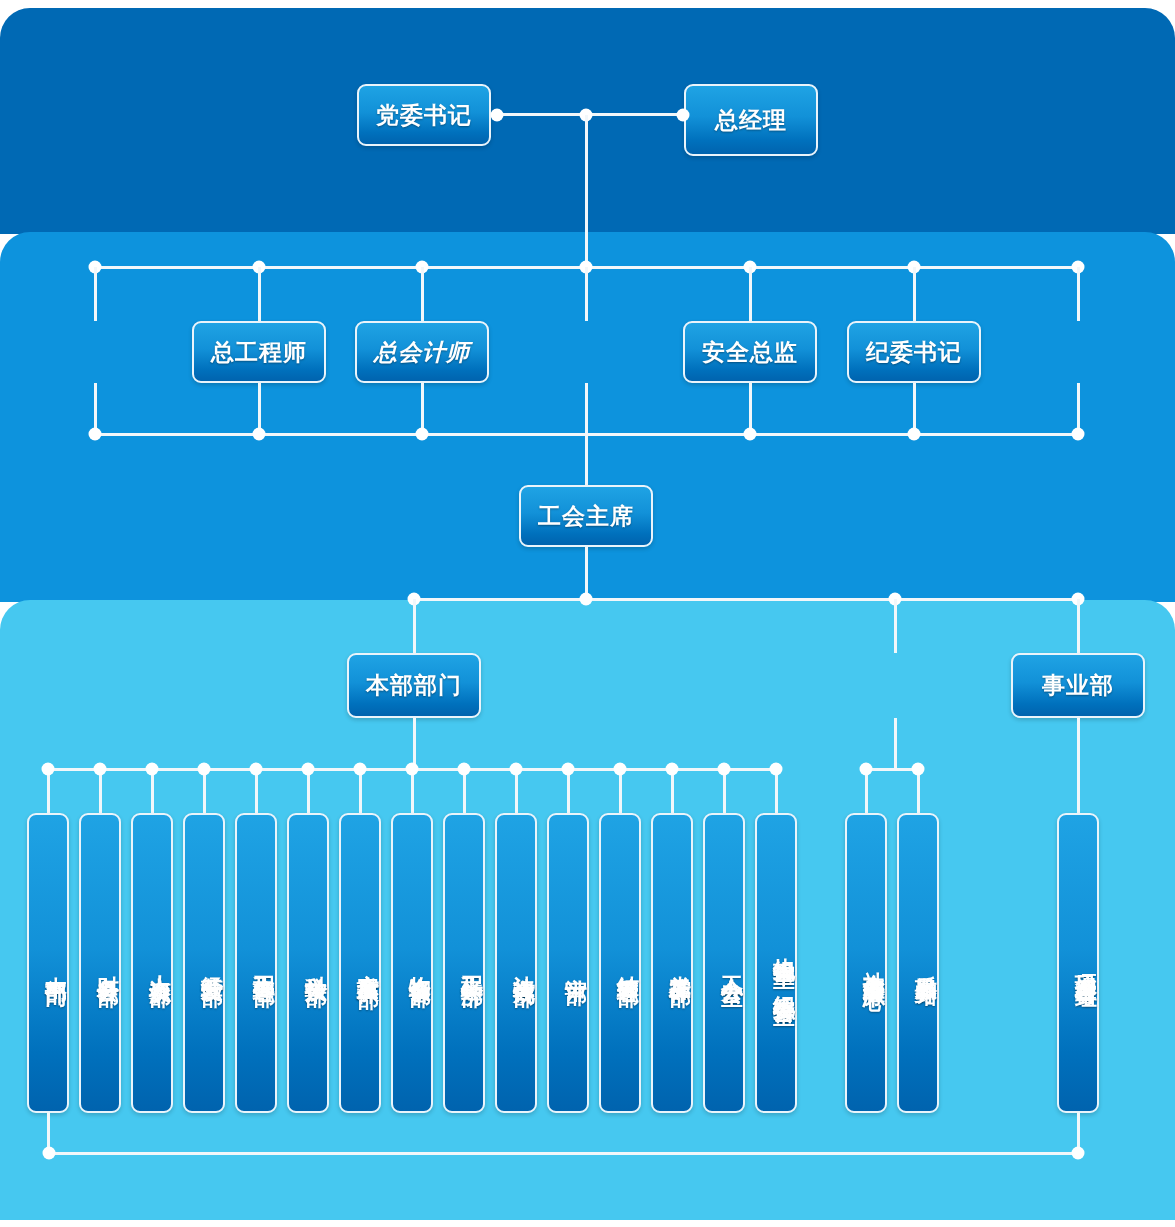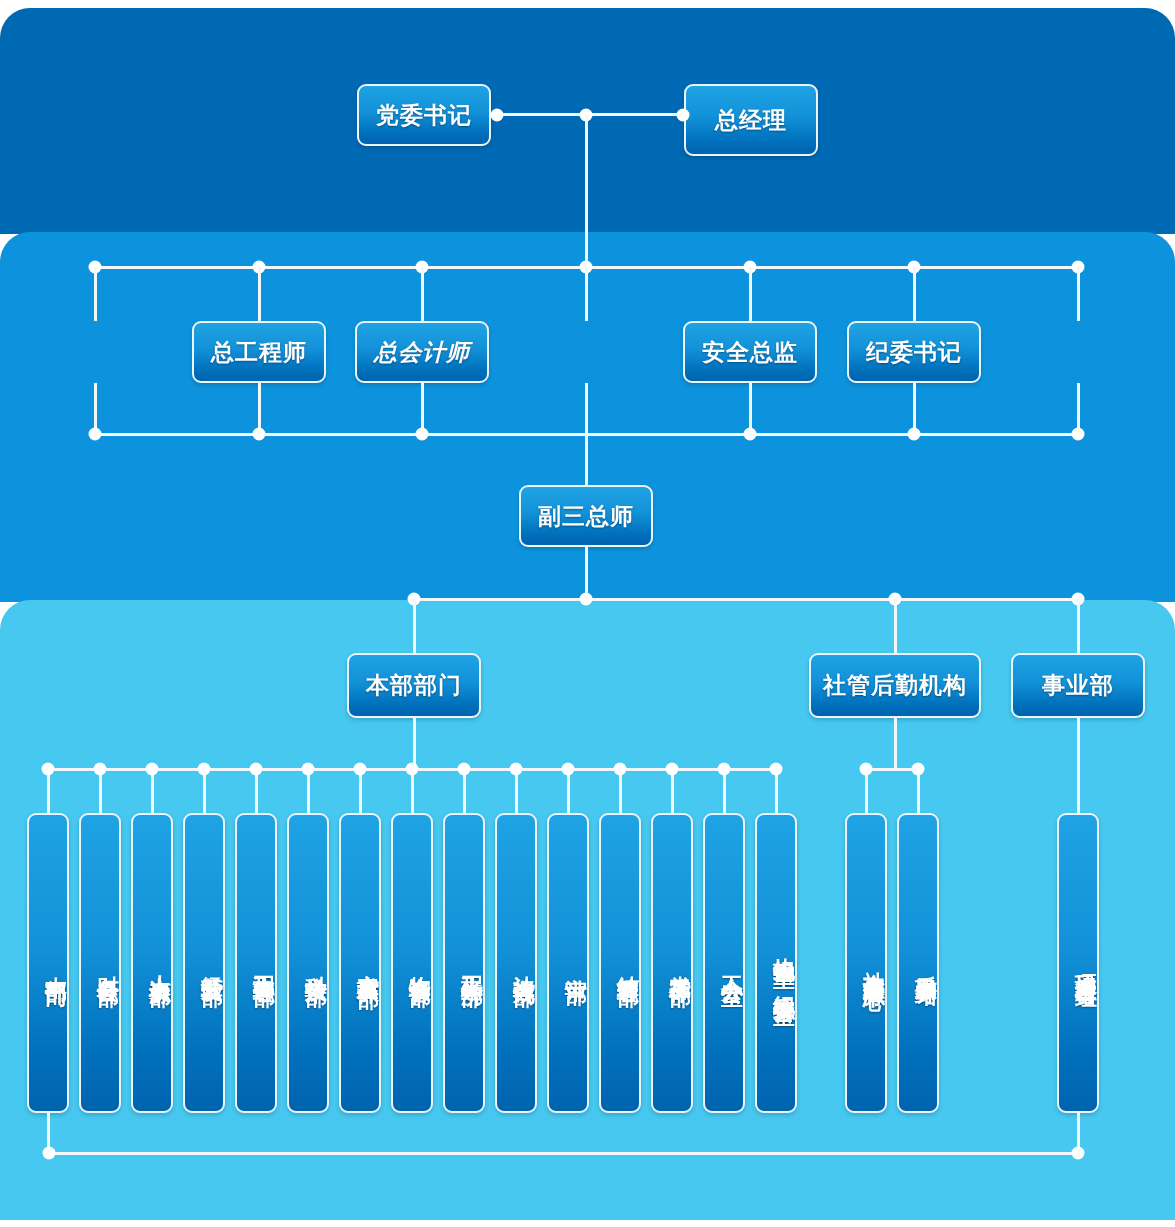--- a/index.html
+++ b/index.html
@@ -153,37 +153,36 @@
 
   <div class="dot" style="left:95px; top:434px;"></div>
   <div class="dot" style="left:259px; top:434px;"></div>
   <div class="dot" style="left:422px; top:434px;"></div>
   <div class="dot" style="left:750px; top:434px;"></div>
   <div class="dot" style="left:914px; top:434px;"></div>
   <div class="dot" style="left:1078px; top:434px;"></div>
 
   <div class="line-v" style="left:585px; top:433px; height:52px;"></div>
 
-  <div class="node h" style="left:519px; top:485px; width:134px; height:62px;">副三总师</div>
+  <div class="node h" style="left:519px; top:485px; width:134px; height:62px;">工会主席</div>
 
   <div class="line-v" style="left:585px; top:547px; height:52px;"></div>
 
   <div class="line-h" style="left:413px; top:598px; width:666px;"></div>
 
   <div class="dot" style="left:414px; top:599px;"></div>
   <div class="dot" style="left:586px; top:599px;"></div>
   <div class="dot" style="left:895px; top:599px;"></div>
   <div class="dot" style="left:1078px; top:599px;"></div>
 
   <div class="line-v" style="left:413px; top:599px; height:54px;"></div>
   <div class="line-v" style="left:894px; top:599px; height:54px;"></div>
   <div class="line-v" style="left:1077px; top:599px; height:54px;"></div>
 
   <div class="node h" style="left:347px; top:653px; width:134px; height:65px;">本部部门</div>
-  <div class="node h" style="left:809px; top:653px; width:172px; height:65px;">社管后勤机构</div>
   <div class="node h" style="left:1011px; top:653px; width:134px; height:65px;">事业部</div>
 
   <div class="line-v" style="left:413px; top:718px; height:52px;"></div>
   <div class="line-v" style="left:894px; top:718px; height:52px;"></div>
   <div class="line-v" style="left:1077px; top:718px; height:52px;"></div>
 
   <div class="line-h" style="left:48px; top:768px; width:732px;"></div>
   <div class="line-h" style="left:866px; top:768px; width:56px;"></div>
 
   <div id="hq-departments">

